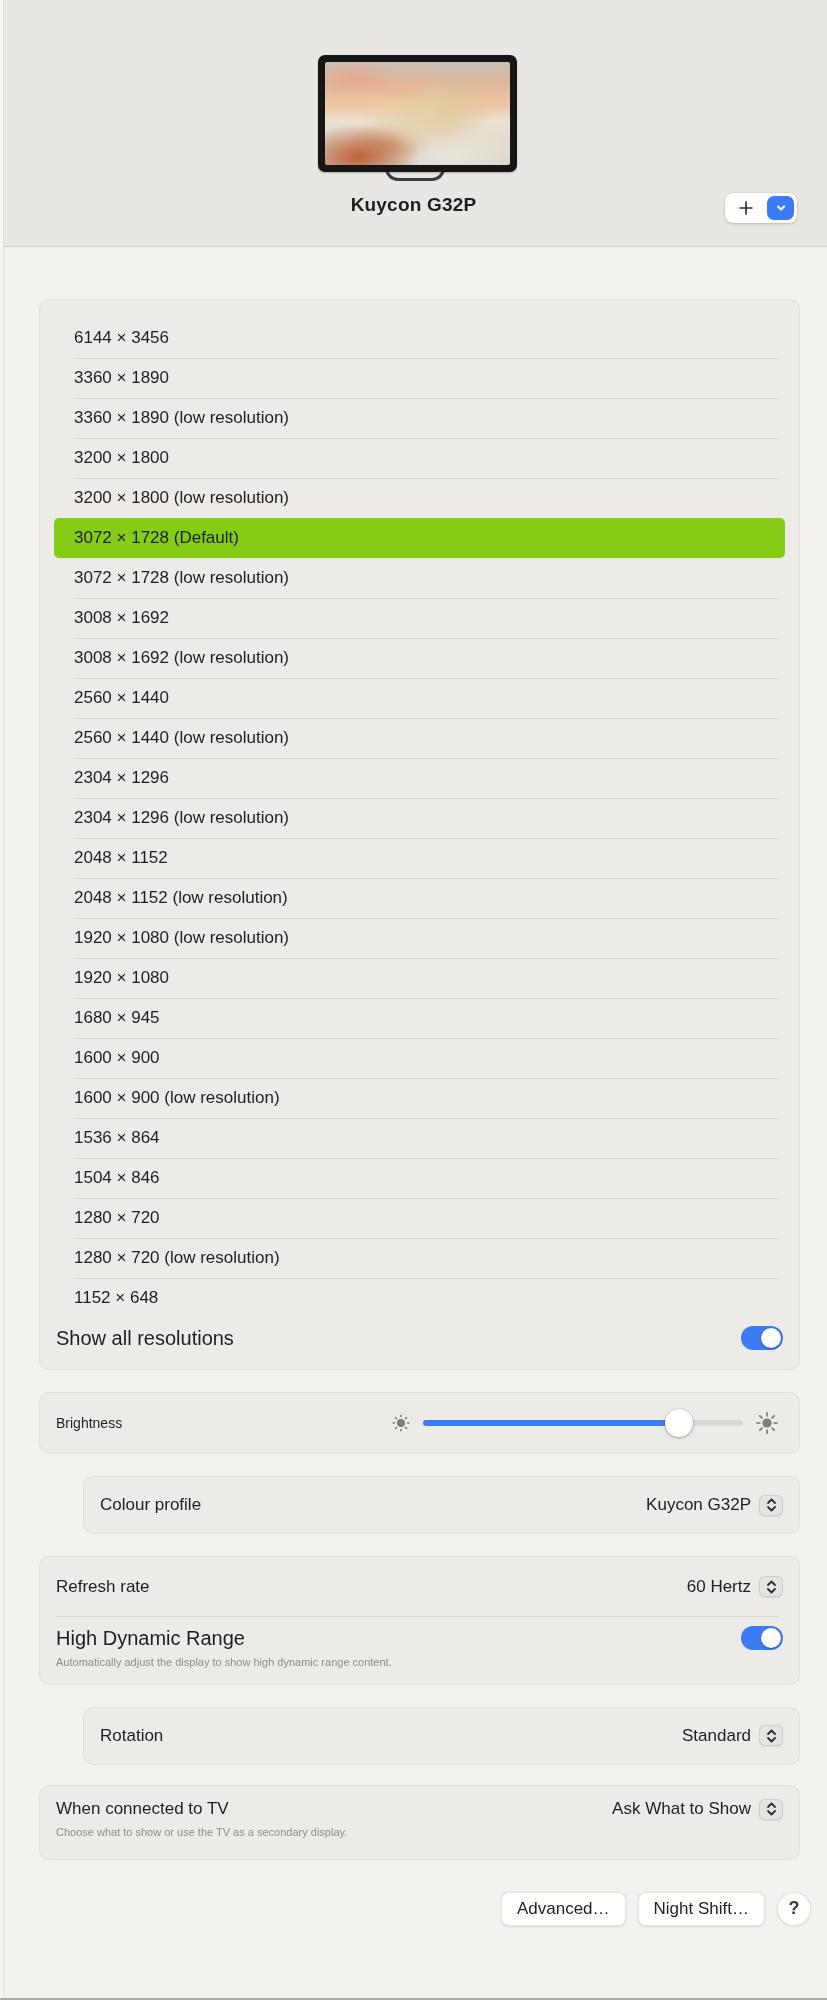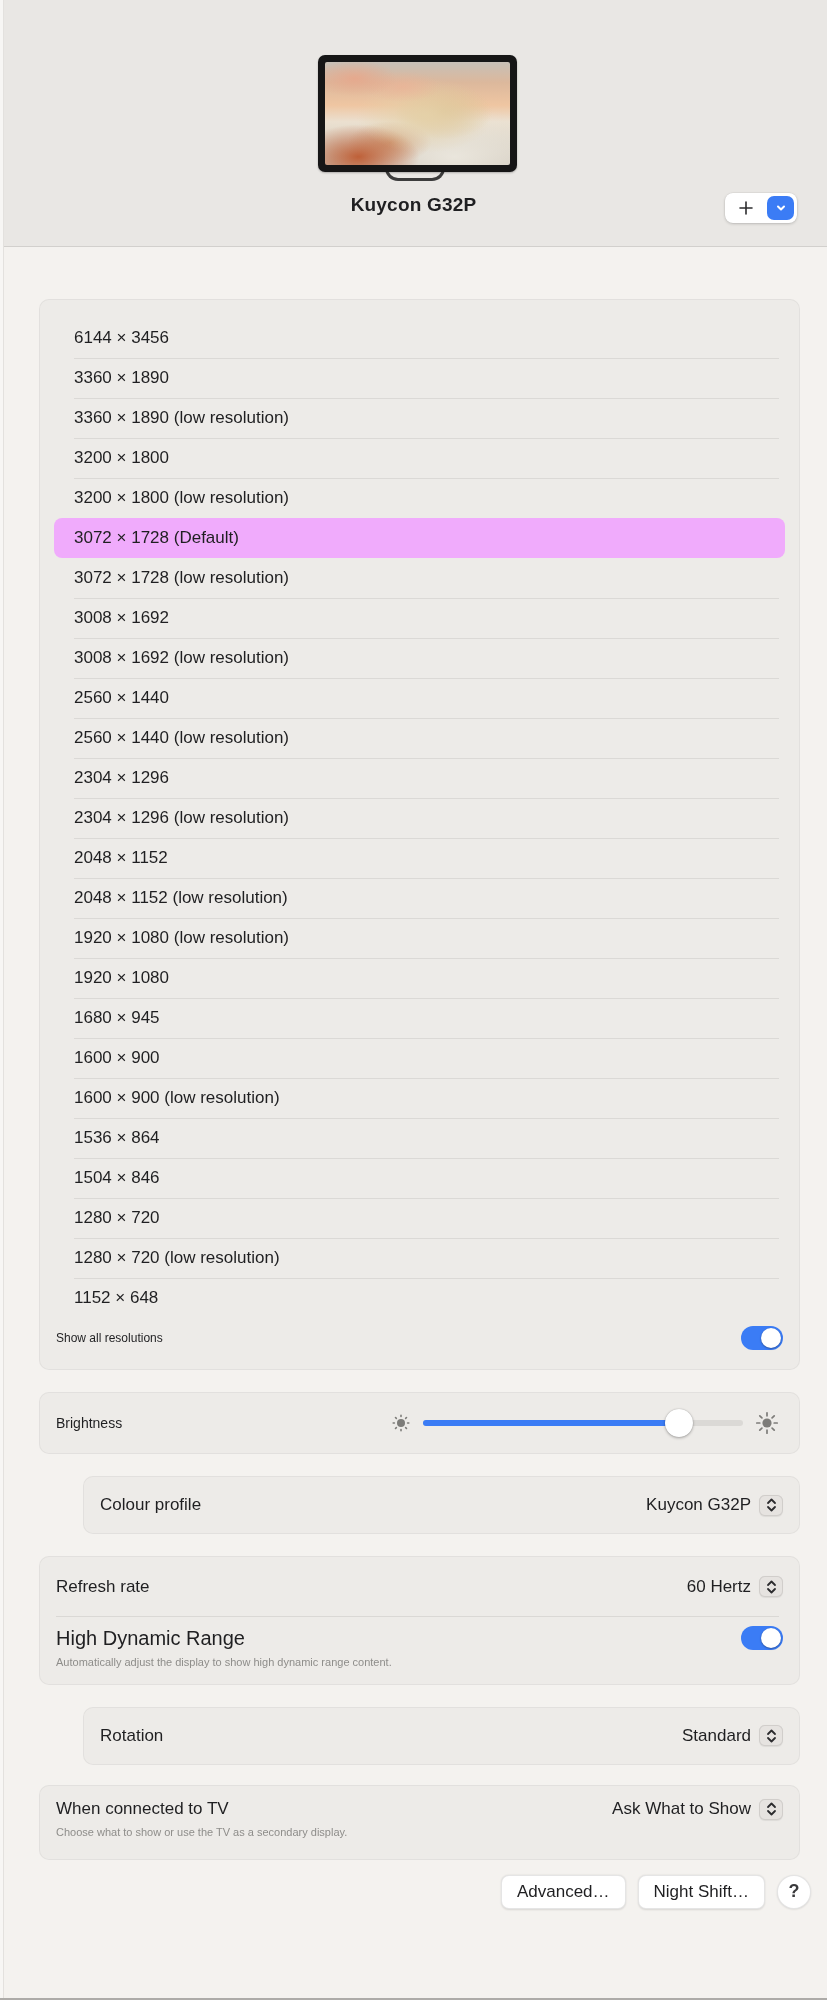--- a/index.html
+++ b/index.html
@@ -83,31 +83,31 @@
   .card-resolutions { margin-top: 36px; padding: 18px 0 11px; }
   .res-row {
     position: relative;
     height: 40px; line-height: 40px;
     margin: 0 14px;
     padding-left: 20px;
     font-size: 17px;
     border-radius: 5px;
     cursor: default;
   }
-  .res-row.selected { background: #f0abfc; border-radius: 8px; }
+  .res-row.selected { background: #84cc16; }
   .res-row + .res-row::before {
     content: ""; position: absolute; top: -0.5px; left: 20px; right: 6px; height: 1px;
     background: rgba(0,0,0,.075);
   }
   .res-row.selected::before, .res-row.selected + .res-row::before { display: none; }
   .show-all-row {
     height: 40px; margin-top: 0;
     padding: 0 16px;
     display: flex; align-items: center; justify-content: space-between;
-    font-size: 12px;
+    font-size: 20px;
   }
 
   
   .toggle { position: relative; width: 42px; height: 24px; border-radius: 12px; background: #d6d4d1; flex: none; }
   .toggle.on { background: #3b7cf5; }
   .toggle .knob {
     position: absolute; top: 2px; left: 2px; width: 20px; height: 20px;
     border-radius: 50%; background: #fff;
     box-shadow: 0 0 1px rgba(0,0,0,.15), 0 1px 2px rgba(0,0,0,.3);
     transition: left .1s;
@@ -155,21 +155,21 @@
   .hdr-section { padding: 9px 16px 13px; }
   .hdr-top { display: flex; align-items: center; justify-content: space-between; font-size: 20px; }
   .subtitle { margin-top: 5px; font-size: 11px; color: #8e8d8a; line-height: 1.45; }
 
   .card-tv { margin-top: 20px; padding: 13px 16px 15px; height: 75px; }
   .card-tv .tv-top { display: flex; align-items: center; justify-content: space-between; font-size: 17px; }
   .card-tv .subtitle { max-width: 360px; }
 
   
   .footer {
-    margin-top: 15px;
+    margin-top: 32px;
     display: flex; align-items: center; justify-content: flex-end;
     gap: 12px;
     margin-right: -11px;
   }
   .btn {
     height: 34px; padding: 0 15px;
     background: #fff;
     border: 1px solid rgba(0,0,0,.1);
     border-radius: 8px;
     font-size: 17px; color: #1f1f21;

